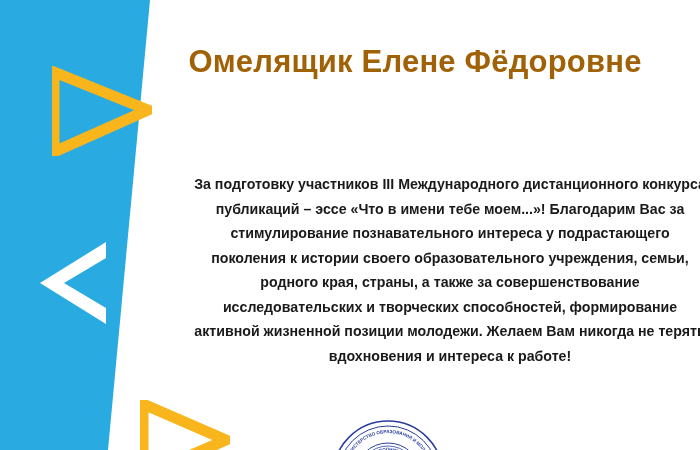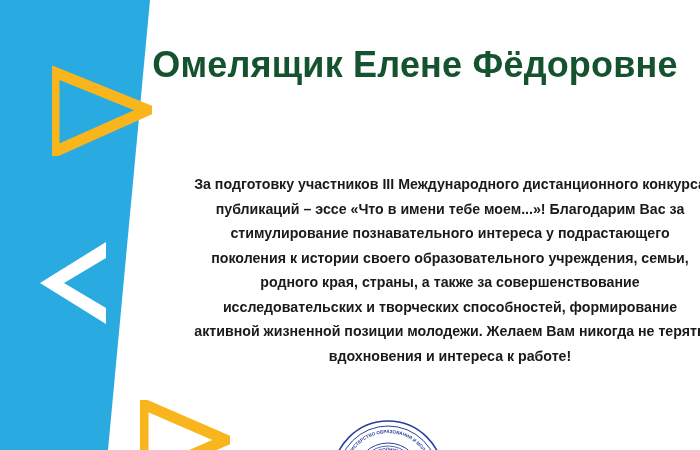--- a/index.html
+++ b/index.html
@@ -56,23 +56,23 @@
     width: 90px;
     height: 80px;
   }
   
   .title {
     position: absolute;
     left: 150px;
     top: 44px;
     width: 530px;
     text-align: center;
-    font-size: 36px;
+    font-size: 31px;
     font-weight: bold;
-    color: #14532d;
+    color: #a16207;
     letter-spacing: 0.2px;
   }
   .body-text {
     position: absolute;
     left: 148px;
     top: 172px;
     width: 516px;
     text-align: center;
     font-size: 14.2px;
     font-weight: bold;

